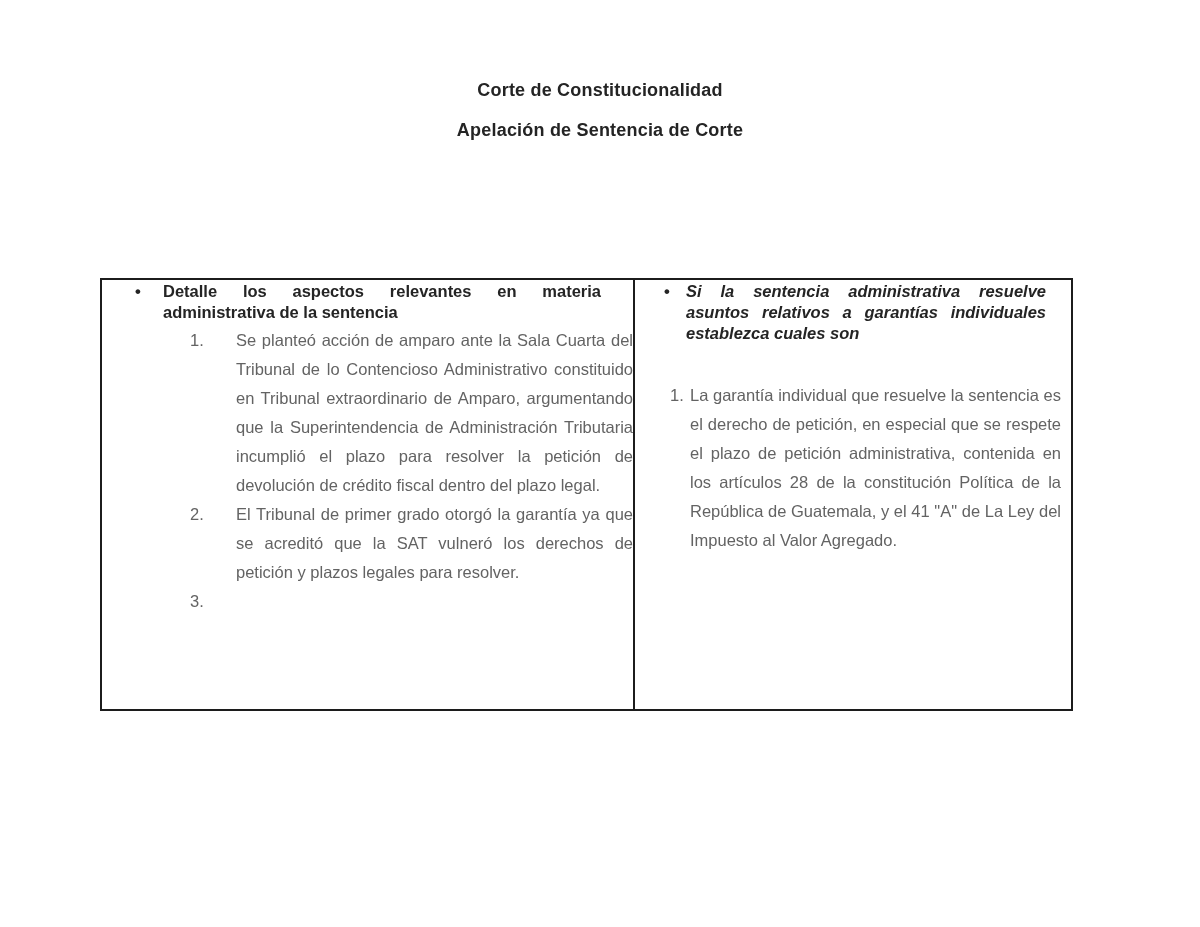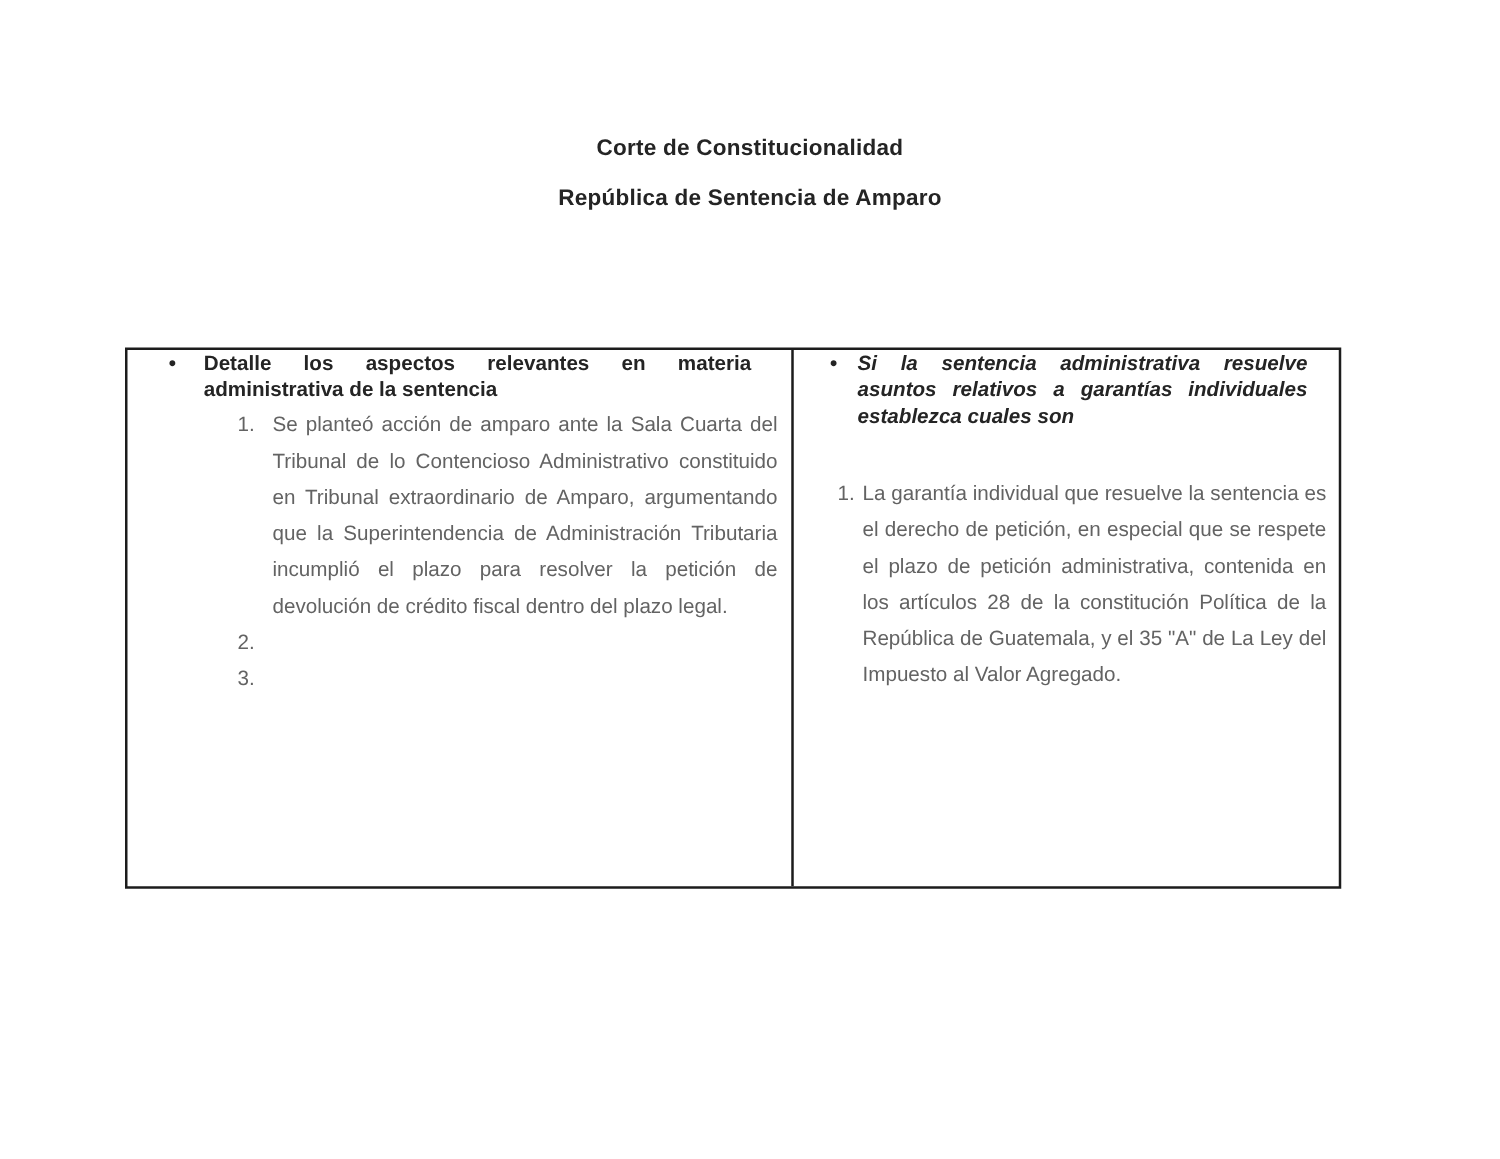--- a/index.html
+++ b/index.html
@@ -13,21 +13,21 @@
   }
   .page {
     position: relative;
     width: 1200px;
     height: 927px;
     background: #ffffff;
     overflow: hidden;
   }
   
   .doc-header {
-    padding-top: 108px;
+    padding-top: 80px;
     text-align: center;
     color: #242424;
     font-weight: bold;
     font-size: 18px;
   }
   .title-line {
     line-height: 21px;
     margin-bottom: 19px;
     letter-spacing: 0.2px;
   }
@@ -73,63 +73,64 @@
   .cell-right .list { margin-top: 37px; }
   .num-row {
     display: flex;
     color: #636363;
     font-size: 16.5px;
     line-height: 29px;
   }
   .num-row .marker { flex: 0 0 auto; }
   .num-row .ntext  { text-align: justify; }
   .cell-left  .num-row .marker { margin-left: 88px; width: 28px; }
-  .cell-left  .num-row .ntext  { width: 404px; }
+  .cell-left  .num-row .ntext  { width: 404px; margin-left: 18px; }
   .cell-right .num-row .marker { margin-left: 35px; width: 20px; }
   .cell-right .num-row .ntext  { width: 371px; }
 </style>
 </head>
 <body>
 
 <div class="page">
 
   <div class="doc-header">
     <div class="title-line">Corte de Constitucionalidad</div>
-    <div class="title-line">República de Sentencia de Amparo</div>
+    <div class="title-line">Apelación de Sentencia de Corte</div>
   </div>
 
   <div class="doc-table">
 
     <div class="cell cell-left">
       <div class="bullet-row">
         <span class="marker">•</span>
         <div class="btext">Detalle los aspectos relevantes en materia administrativa de la sentencia</div>
       </div>
       <div class="list">
         <div class="num-row">
           <span class="marker">1.</span>
           <div class="ntext">Se planteó acción de amparo ante la Sala Cuarta del Tribunal de lo Contencioso Administrativo constituido en Tribunal extraordinario de Amparo, argumentando que la Superintendencia de Administración Tributaria incumplió el plazo para resolver la petición de devolución de crédito fiscal dentro del plazo legal.</div>
         </div>
         <div class="num-row">
           <span class="marker">2.</span>
+          <div class="ntext">El Tribunal de primer grado otorgó la garantía ya que se acreditó que la SAT vulneró los derechos de petición y plazos legales para resolver.</div>
         </div>
         <div class="num-row">
           <span class="marker">3.</span>
         </div>
       </div>
     </div>
 
     <div class="cell cell-right">
       <div class="bullet-row">
         <span class="marker">•</span>
         <div class="btext">Si la sentencia administrativa resuelve asuntos relativos a garantías individuales establezca cuales son</div>
       </div>
       <div class="list">
         <div class="num-row">
           <span class="marker">1.</span>
-          <div class="ntext">La garantía individual que resuelve la sentencia es el derecho de petición, en especial que se respete el plazo de petición administrativa, contenida en los artículos 28 de la constitución Política de la República de Guatemala, y el 35 "A" de La Ley del Impuesto al Valor Agregado.</div>
+          <div class="ntext">La garantía individual que resuelve la sentencia es el derecho de petición, en especial que se respete el plazo de petición administrativa, contenida en los artículos 28 de la constitución Política de la República de Guatemala, y el 41 "A" de La Ley del Impuesto al Valor Agregado.</div>
         </div>
       </div>
     </div>
 
   </div>
 
 </div>
 
 </body></html>

